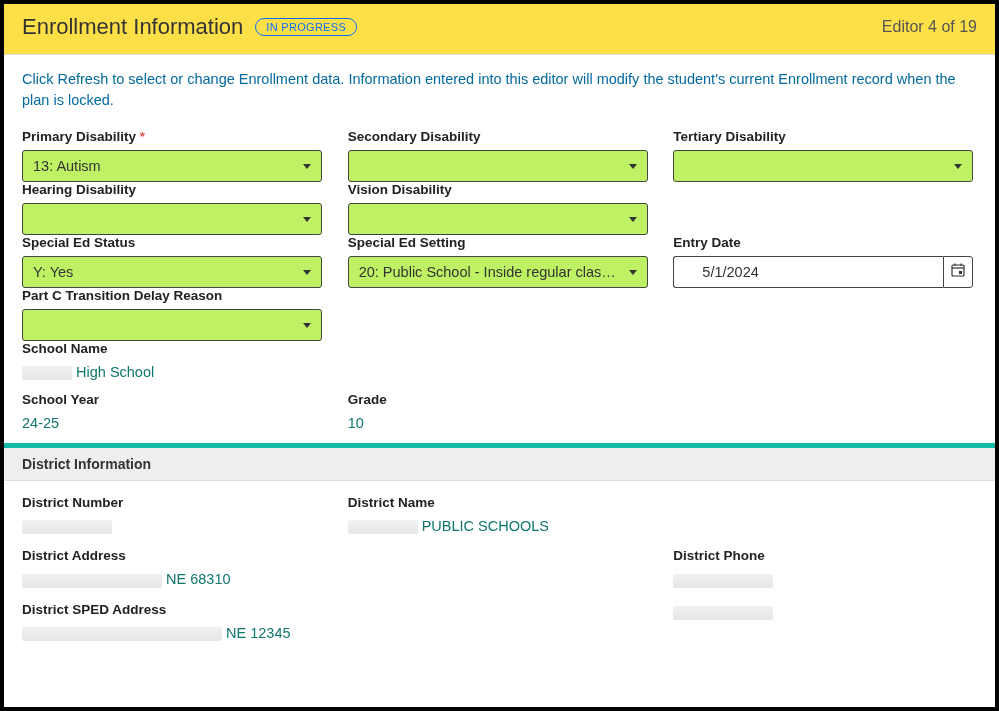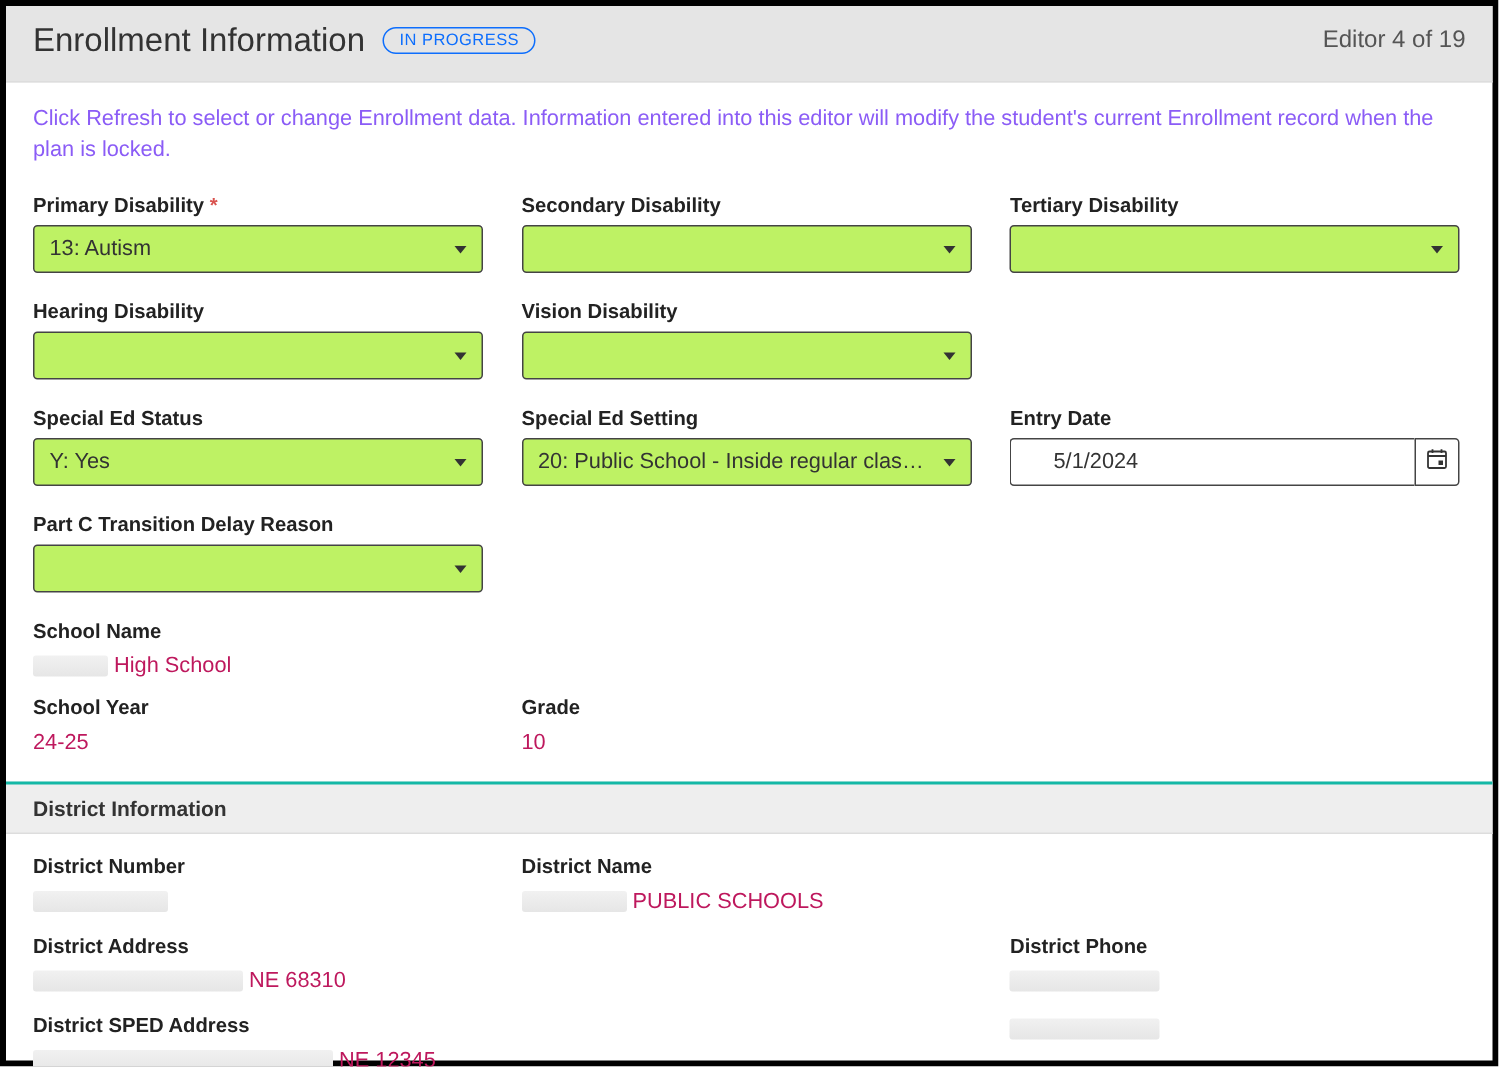--- a/index.html
+++ b/index.html
@@ -12,21 +12,21 @@
     height: 711px;
     overflow: hidden;
   }
   .outer {
     width: 999px;
     height: 711px;
     border: 4px solid #000;
     background: #fff;
   }
   .header-bar {
-    background: #e5e5e5;
+    background: #fde047;
     border-bottom: 1px solid #ddd;
     padding: 10px 18px 14px 18px;
     display: flex;
     align-items: center;
     justify-content: space-between;
   }
   .header-left {
     display: flex;
     align-items: center;
     gap: 12px;
@@ -47,28 +47,27 @@
   }
   .editor-count {
     font-size: 16px;
     color: #555;
   }
   .body {
     padding: 14px 18px 0 18px;
   }
   .instructions {
     font-size: 14.5px;
-    color: #8b5cf6;
+    color: #0369a1;
     line-height: 1.45;
     margin-bottom: 18px;
   }
   .row {
     display: flex;
     gap: 22px;
-    margin-bottom: 18px;
   }
   .col {
     flex: 1 1 0;
     min-width: 0;
   }
   .field-label {
     font-size: 13.5px;
     font-weight: 700;
     color: #222;
     margin-bottom: 6px;
@@ -123,37 +122,37 @@
     border-radius: 0 3px 3px 0;
     background: #fff;
     display: flex;
     align-items: center;
     justify-content: center;
     cursor: pointer;
   }
   .date-btn svg { width: 16px; height: 16px; }
   .static-value {
     font-size: 14.5px;
-    color: #be185d;
+    color: #0f766e;
     padding-top: 2px;
   }
   .redact {
     display: inline-block;
     background: linear-gradient(#f1f1f1, #e6e6e6);
     border-radius: 2px;
     height: 14px;
     vertical-align: middle;
   }
   .section-bar {
     background: #eee;
     padding: 8px 18px;
     font-size: 14px;
     font-weight: 700;
     color: #333;
-    border-top: 2px solid #14b8a6;
+    border-top: 5px solid #14b8a6;
     border-bottom: 1px solid #ddd;
     margin: 12px -18px 14px -18px;
   }
   .ellipsis { text-overflow: ellipsis; overflow: hidden; white-space: nowrap; max-width: 100%; }
 </style>
 </head>
 <body>
 
 <div class="outer">
 

